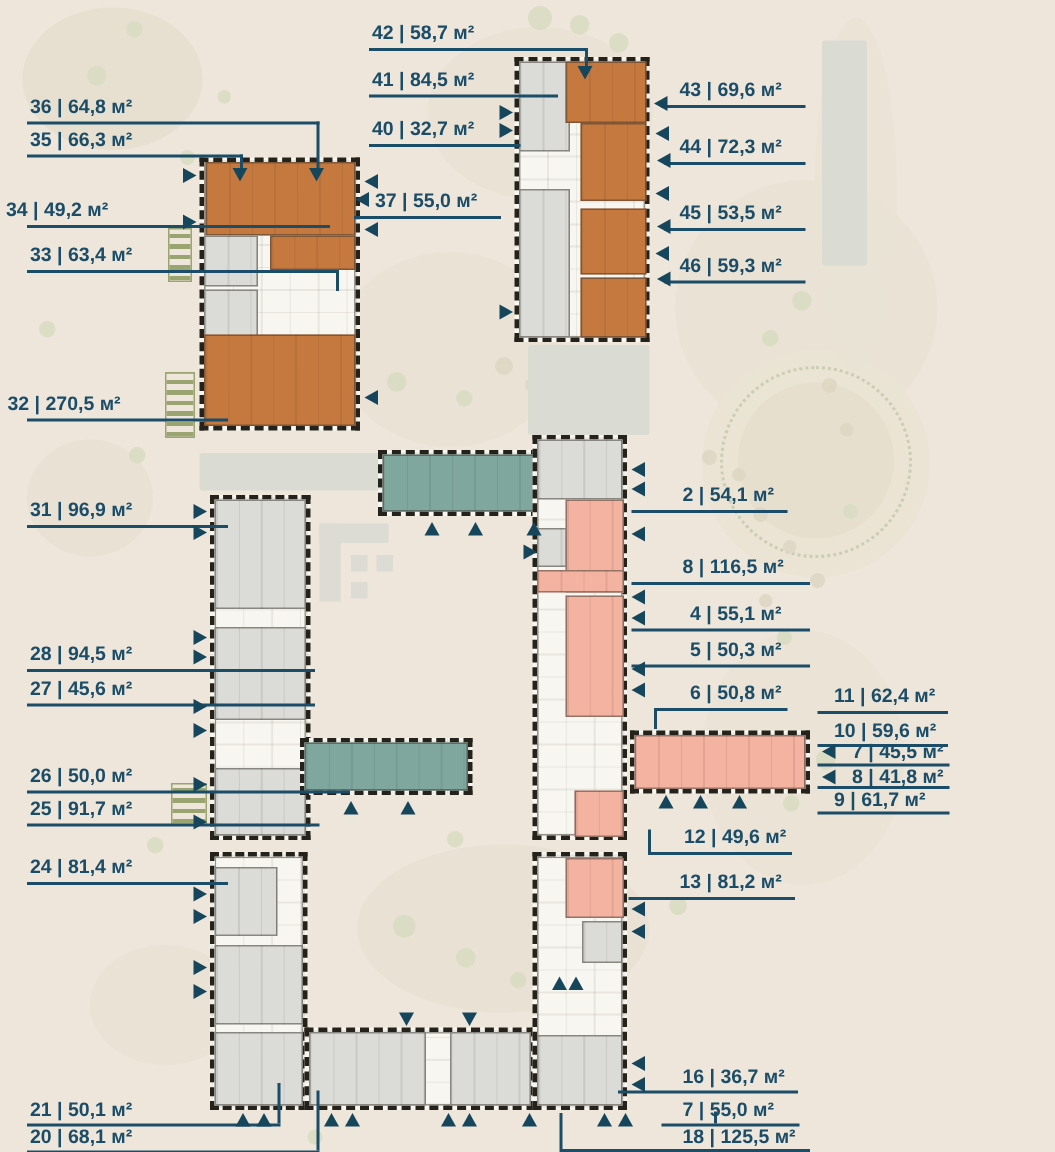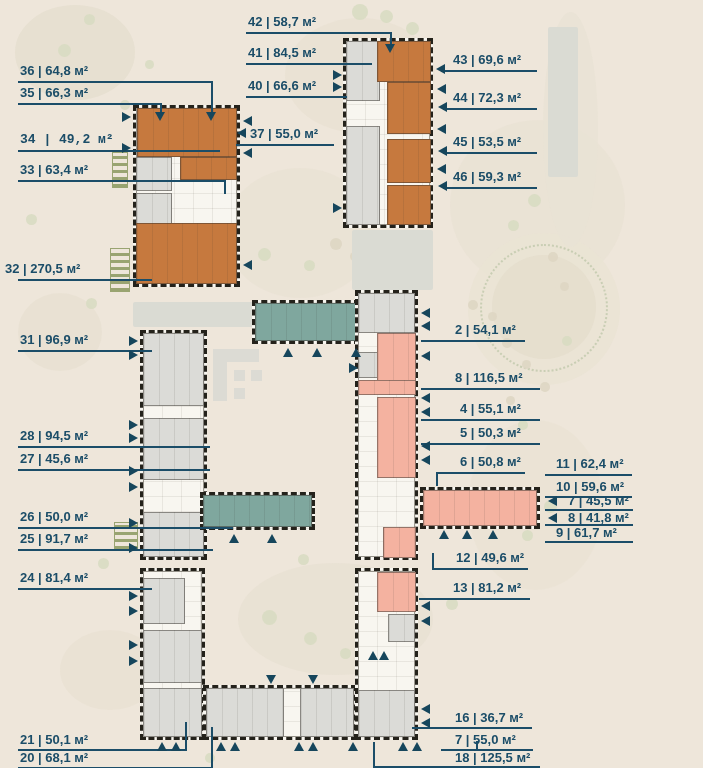--- a/index.html
+++ b/index.html
@@ -144,31 +144,31 @@
   </div>
 
   <div class="abs" style="left:0;top:0;width:703px;height:768px;">
       <div class="abs ln" style="left: 246px; top: 32px; width: 144px; height: 2px;"></div>
       <div class="abs ln" style="left: 390px; top: 32px; width: 2px; height: 14px;"></div>
       <div class="abs tri tri-down" style="left: 385px; top: 44px;"></div>
       <div class="abs lbl" style="left: 248px; top: 15px;">42 | 58,7 м²</div>
       <div class="abs ln" style="left: 246px; top: 63px; width: 126px; height: 2px;"></div>
       <div class="abs lbl" style="left: 248px; top: 46px;">41 | 84,5 м²</div>
       <div class="abs ln" style="left: 246px; top: 96px; width: 101px; height: 2px;"></div>
-      <div class="abs lbl" style="left: 248px; top: 79px;">40 | 66,6 м²</div>
+      <div class="abs lbl" style="left: 248px; top: 79px;">40 | 32,7 м²</div>
       <div class="abs ln" style="left: 18px; top: 81px; width: 195px; height: 2px;"></div>
       <div class="abs ln" style="left: 211px; top: 81px; width: 2px; height: 33px;"></div>
       <div class="abs tri tri-down" style="left: 206px; top: 112px;"></div>
       <div class="abs lbl" style="left: 20px; top: 64px;">36 | 64,8 м²</div>
       <div class="abs ln" style="left: 18px; top: 103px; width: 144px; height: 2px;"></div>
       <div class="abs ln" style="left: 160px; top: 103px; width: 2px; height: 11px;"></div>
       <div class="abs tri tri-down" style="left: 155px; top: 112px;"></div>
       <div class="abs lbl" style="left: 20px; top: 86px;">35 | 66,3 м²</div>
       <div class="abs ln" style="left: 18px; top: 150px; width: 202px; height: 2px;"></div>
-      <div class="abs lbl" style="left: 20px; top: 133px; font-family: Liberation Mono, monospace;">34 | 49,2 м²</div>
+      <div class="abs lbl" style="left: 4px; top: 133px;">34 | 49,2 м²</div>
       <div class="abs ln" style="left: 18px; top: 180px; width: 208px; height: 2px;"></div>
       <div class="abs ln" style="left: 224px; top: 180px; width: 2px; height: 14px;"></div>
       <div class="abs lbl" style="left: 20px; top: 163px;">33 | 63,4 м²</div>
       <div class="abs ln" style="left: 236px; top: 144px; width: 98px; height: 2px;"></div>
       <div class="abs tri tri-left" style="left: 237px; top: 128px;"></div>
       <div class="abs lbl" style="left: 250px; top: 127px;">37 | 55,0 м²</div>
       <div class="abs ln" style="left: 18px; top: 279px; width: 134px; height: 2px;"></div>
       <div class="abs lbl" style="left: 5px; top: 262px;">32 | 270,5 м²</div>
       <div class="abs ln" style="left: 441px; top: 70px; width: 96px; height: 2px;"></div>
       <div class="abs tri tri-left" style="left: 436px; top: 64px;"></div>

